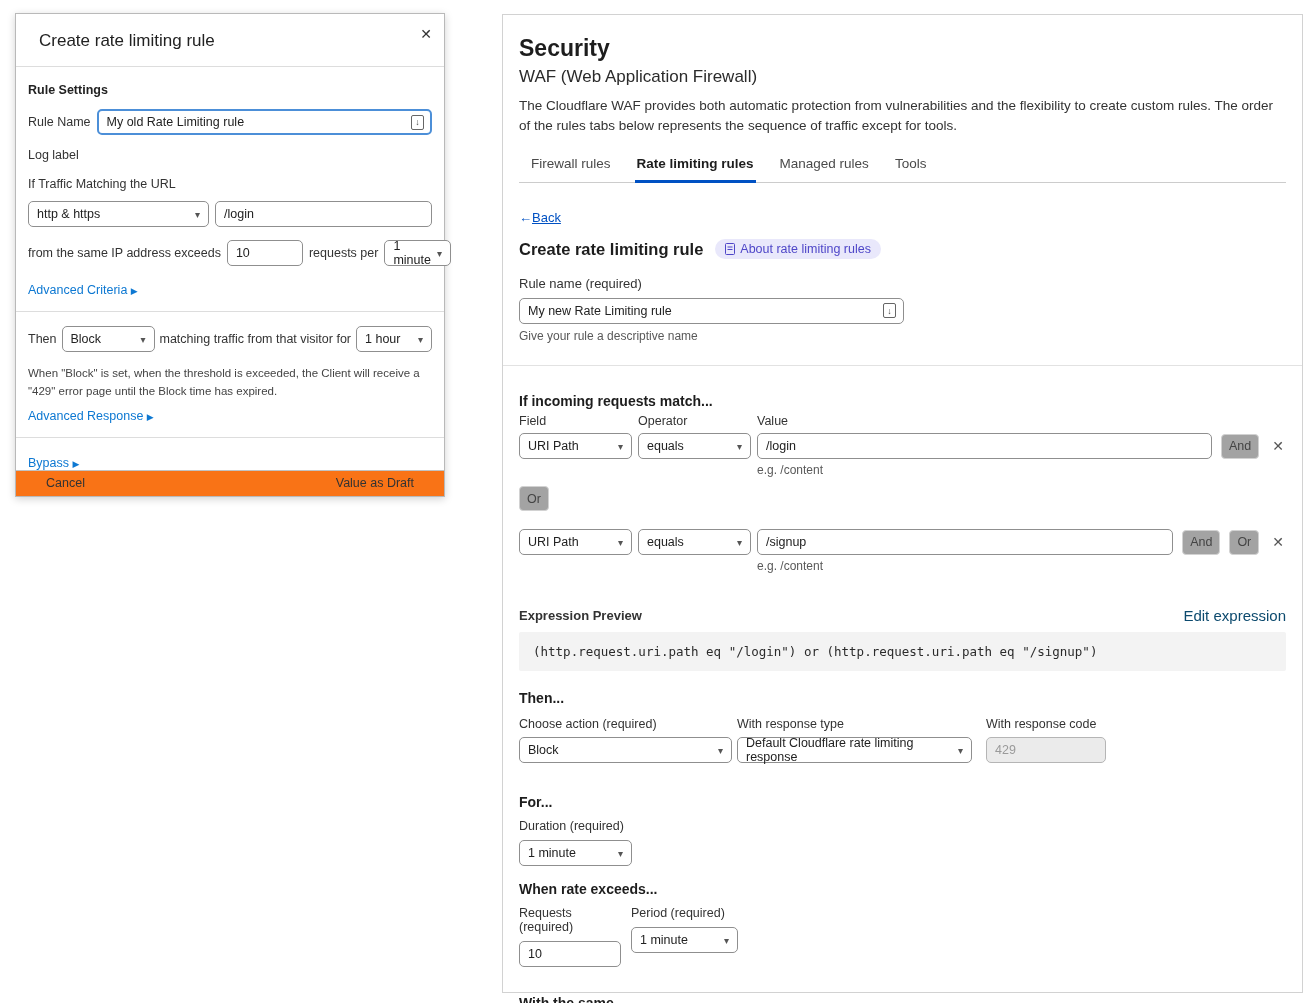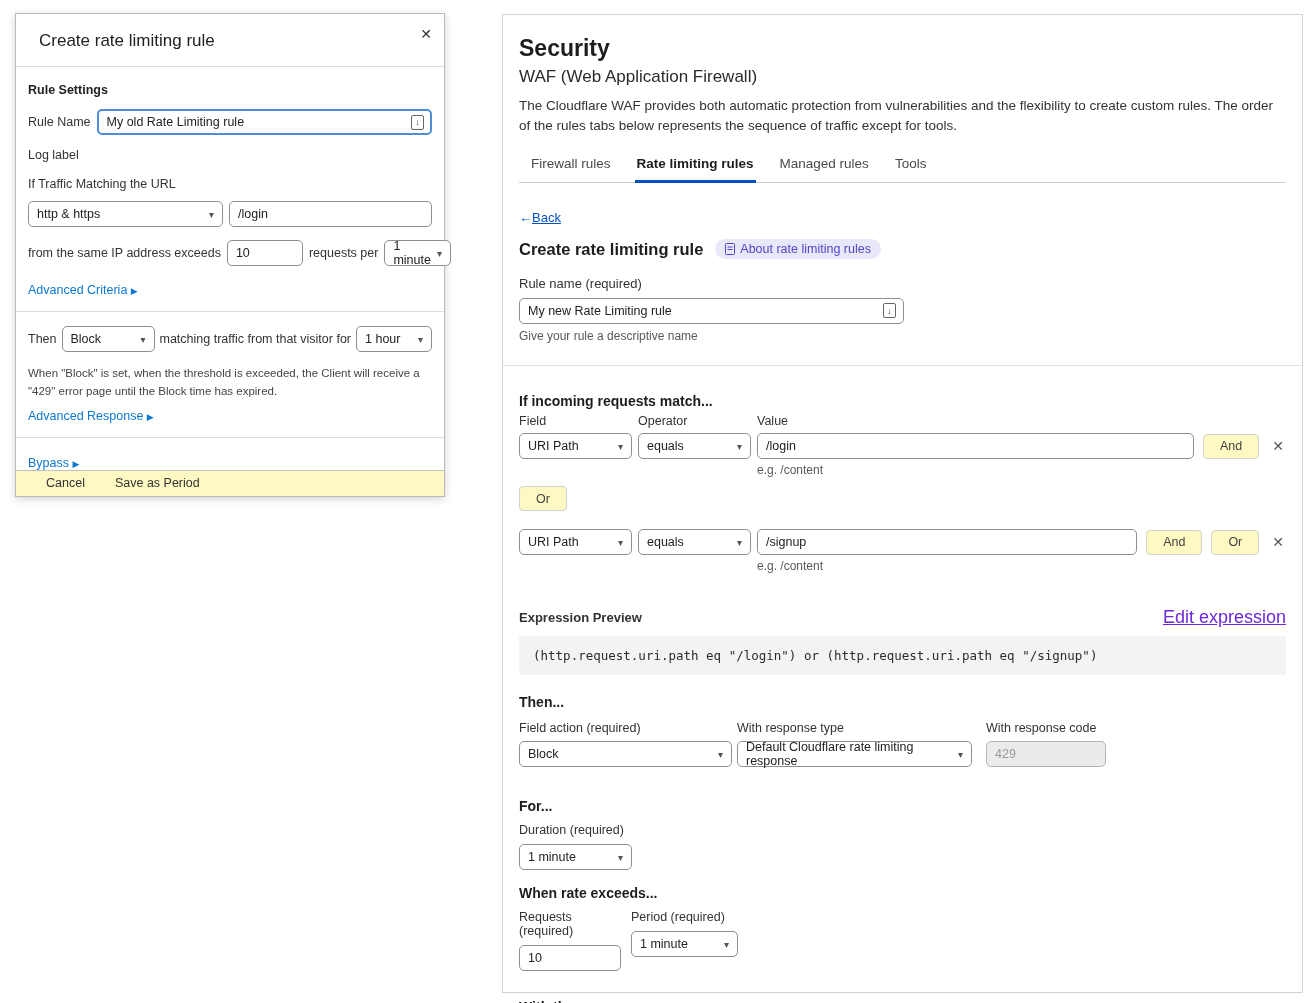--- a/index.html
+++ b/index.html
@@ -9,22 +9,22 @@
   .select, .tinput {
     display:flex; align-items:center; background:#fff;
     border:1px solid #8f8f8f; border-radius:5px; height:26px;
     padding:0 8px; font-size:12.5px; color:#222;
   }
   .select { justify-content:space-between; cursor:pointer; }
   .select .caret { color:#555; font-size:10px; margin-left:6px; }
   input.tinput { width:100%; }
   .gbtn {
     display:inline-flex; align-items:center; justify-content:center;
-    background:#fef9c3; border:1px solid #d2d2d2; border-radius:4px;
-    height:25px; padding:0 16px; font-size:12.5px; color:#444; cursor:pointer;
+    background:#a3a3a3; border:1px solid #d2d2d2; border-radius:4px;
+    height:25px; padding:0 7px; font-size:12.5px; color:#444; cursor:pointer;
   }
   .xicon { color:#555; font-size:14px; cursor:pointer; line-height:1; }
   .hint { font-size:12px; color:#595959; }
   .autofill-ic {
     display:inline-flex; align-items:center; justify-content:center;
     width:13px; height:15px; border:1px solid #666; border-radius:2px;
     font-size:9px; color:#444; flex:none;
   }
 
   
@@ -43,22 +43,22 @@
   .m-row { display:flex; align-items:center; gap:6px; margin-bottom:13px; }
   .m-label { flex:none; color:#333; }
   .m-row .grow { flex:1; }
   .focused { border:2px solid #4c8fd8; }
   .m-subhead { margin:15px 0 10px; color:#333; }
   .m-link { color:#0d78d2; font-size:12.5px; cursor:pointer; margin:4px 0 0; display:inline-block; }
   .m-link .tri { font-size:9px; }
   .m-divider { border:none; border-top:1px solid #ddd; margin:14px -12px; }
   .m-note { font-size:11.5px; color:#444; line-height:1.55; margin:10px 0 4px; }
   .modal-footer {
-    height:47px; background:#fef9c3; border-top:1px solid #c2c2c2;
-    display:flex; align-items:center; justify-content:flex-start; gap:30px; padding:0 30px;
+    height:47px; background:#f97316; border-top:1px solid #c2c2c2;
+    display:flex; align-items:center; justify-content:space-between; gap:30px; padding:0 30px;
   }
   .footer-btn { font-size:12.5px; color:#333; cursor:pointer; background:none; border:none; font-family:inherit; }
 
   
   .panel {
     position:absolute; left:502px; top:14px; width:801px; height:979px;
     background:#fff; border:1px solid #d2d2d2; padding:20px 16px;
   }
   .pg-title { font-size:23px; font-weight:bold; color:#1d1d1d; }
   .pg-sub { font-size:17px; font-weight:400; color:#2b2b2b; margin-top:5px; }
@@ -96,21 +96,21 @@
   .cond-row .vinput { flex:1; }
   .cond-row .gbtn { margin-left:9px; }
   .cond-row .xicon { margin-left:13px; margin-right:2px; }
   .cond-hint { margin:4px 0 0 238px; }
   .or-standalone { margin-top:9px; }
   .row-gap { margin-top:18px; }
 
   .expr-sec { margin-top:34px; }
   .expr-head { display:flex; justify-content:space-between; align-items:center; }
   .expr-label { font-size:13px; color:#333;font-weight:bold; }
-  .edit-link { font-size:18px; color:#6d28d9; text-decoration:underline; cursor:pointer; }
+  .edit-link { font-size:15px; color:#0c4a6e; cursor:pointer; }
   .code-block {
     margin-top:8px; background:#f3f3f3; border-radius:2px;
     padding:12px 14px; font-family:"DejaVu Sans Mono", monospace;
     font-size:12.5px; color:#2b2b2b; white-space:pre;
   }
 
   .then-sec { margin-top:19px; }
   .ctl-cols { display:flex; margin-top:11px; }
   .ctl-col { display:flex; flex-direction:column; }
   .ctl-col .fld-label { font-size:12.5px; }
@@ -150,21 +150,21 @@
       </div>
     </div>
 
     <div class="m-row">
       <span class="m-label" style="width:58px;">Log label</span>
     </div>
 
     <div class="m-subhead">If Traffic Matching the URL</div>
 
     <div class="m-row">
-      <div class="select" style="width:195px;flex:none;">
+      <div class="select" style="width:181px;flex:none;">
         <span>http &amp; https</span>
         <span class="caret">▾</span>
       </div>
       <input class="tinput grow" value="/login" style="">
     </div>
 
     <div class="m-row">
       <span class="m-label">from the same IP address exceeds</span>
       <input class="tinput" style="width: 76px; flex: 0 0 auto;" value="10">
       <span class="m-label">requests per</span>
@@ -204,21 +204,21 @@
     <hr class="m-divider">
 
     <span class="m-link">
       <span>Bypass</span>
       <span class="tri">▶</span>
     </span>
   </div>
 
   <div class="modal-footer">
     <button class="footer-btn">Cancel</button>
-    <button class="footer-btn">Save as Period</button>
+    <button class="footer-btn">Value as Draft</button>
   </div>
 </div>
 
 <div class="panel">
   <div class="pg-title">Security</div>
   <div class="pg-sub">WAF (Web Application Firewall)</div>
   <p class="pg-desc">The Cloudflare WAF provides both automatic protection from vulnerabilities and the flexibility to create custom rules. The order of the rules tabs below represents the sequence of traffic except for tools.</p>
 
   <div class="tabs">
     <div class="tab">Firewall rules</div>
@@ -304,21 +304,21 @@
       <span class="expr-label">Expression Preview</span>
       <span class="edit-link">Edit expression</span>
     </div>
     <div class="code-block">(http.request.uri.path eq "/login") or (http.request.uri.path eq "/signup")</div>
   </div>
 
   <div class="then-sec">
     <div class="sec-h">Then...</div>
     <div class="ctl-cols">
       <div class="ctl-col w213 gap5">
-        <span class="fld-label">Field action (required)</span>
+        <span class="fld-label">Choose action (required)</span>
         <div class="select ctl">
           <span>Block</span>
           <span class="caret">▾</span>
         </div>
       </div>
       <div class="ctl-col w235 gap14">
         <span class="fld-label">With response type</span>
         <div class="select ctl">
           <span>Default Cloudflare rate limiting response</span>
           <span class="caret">▾</span>

